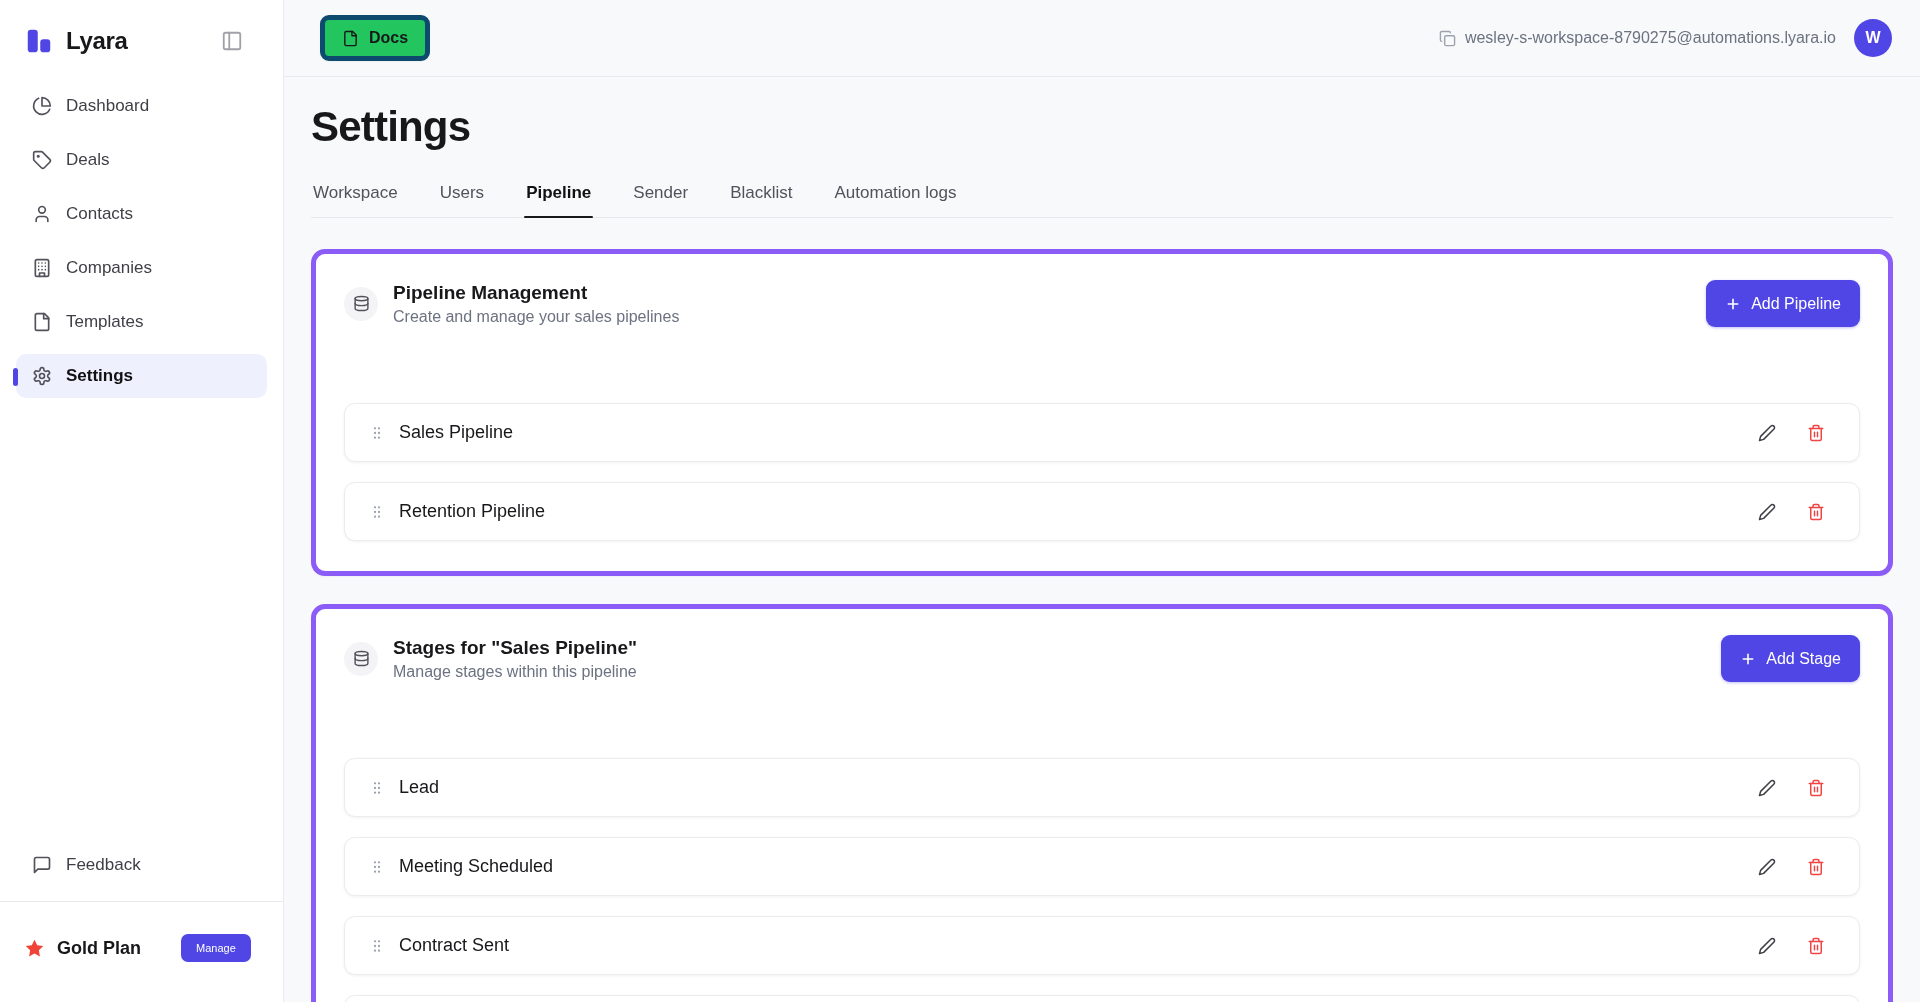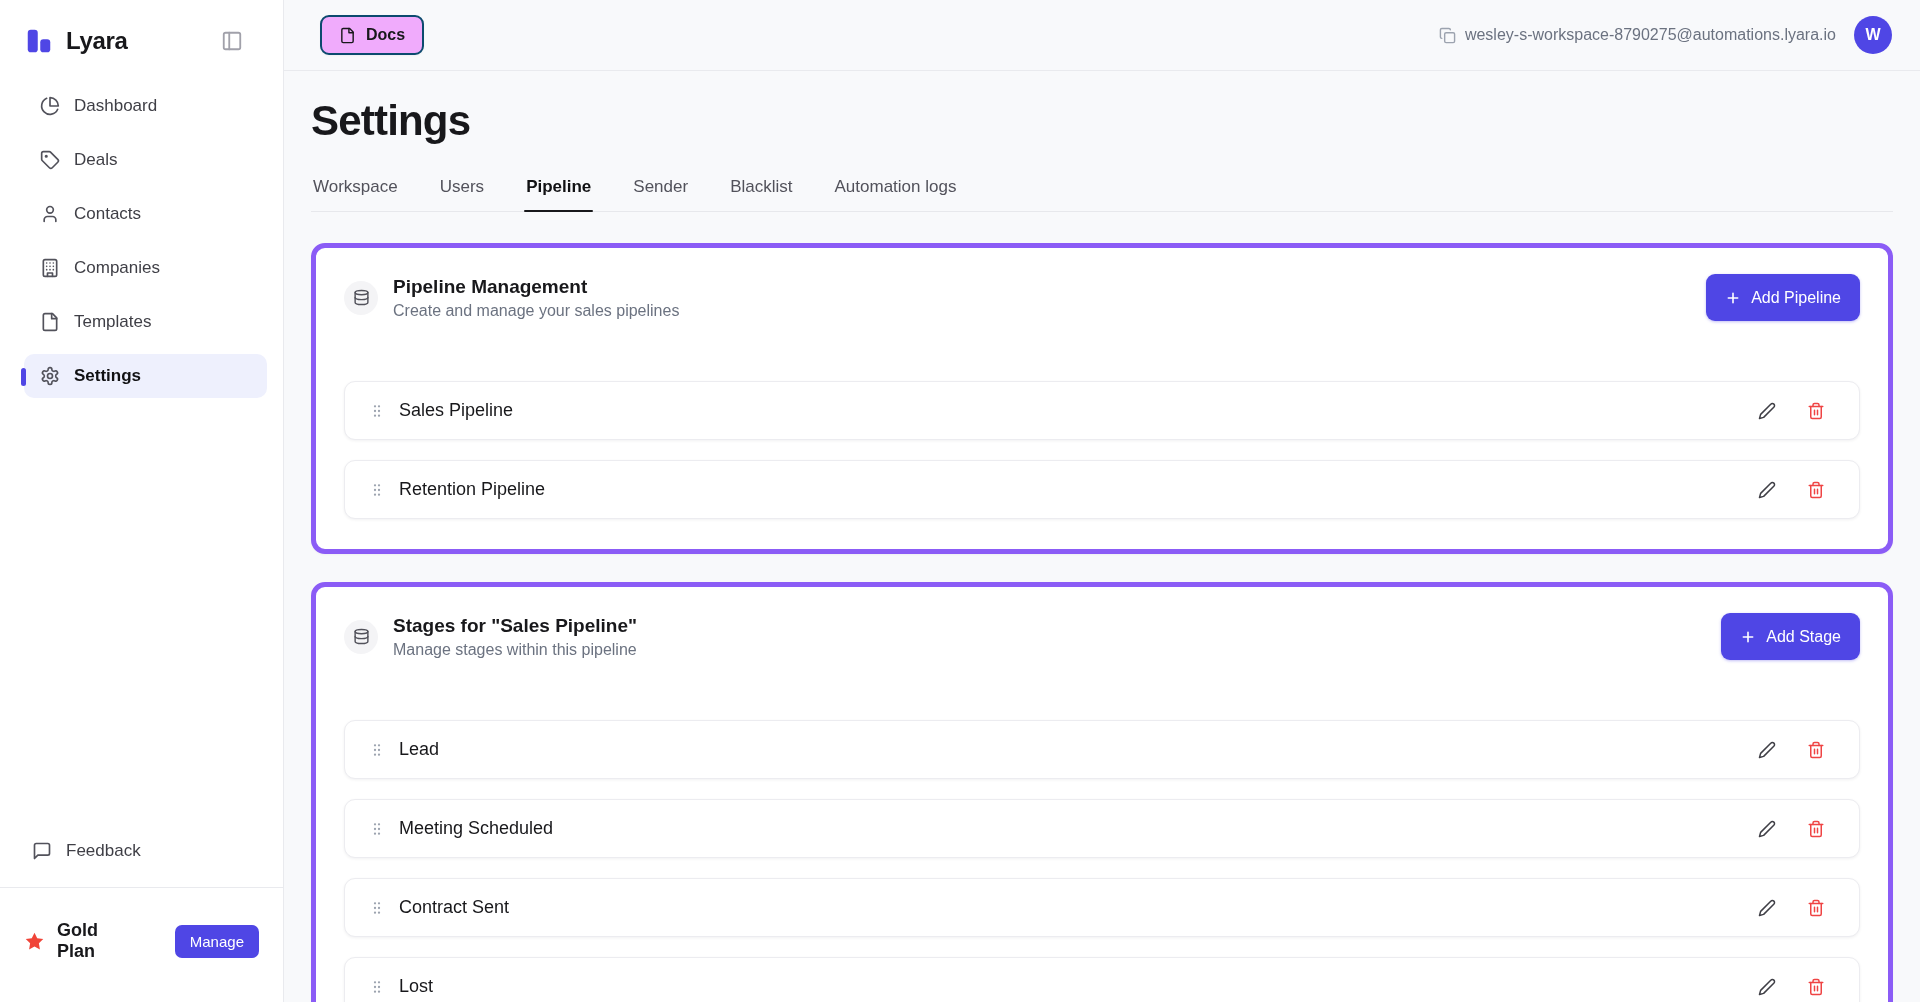--- a/index.html
+++ b/index.html
@@ -21,21 +21,21 @@
   }
   .logo-row {
     display: flex; align-items: center; justify-content: space-between;
     padding: 26px 40px 20px 24px;
   }
   .logo-left { display: flex; align-items: center; gap: 12px; }
   .logo-mark { color: #4f46e5; }
   .logo-text { font-size: 24px; font-weight: 800; letter-spacing: -0.3px; }
   .panel-toggle { color: #a1a1aa; cursor: pointer; background: none; border: none; }
 
-  .nav { padding: 8px 16px 0; display: flex; flex-direction: column; gap: 10px; margin-left: 8px; }
+  .nav { padding: 8px 16px 0; display: flex; flex-direction: column; gap: 10px; }
   .nav-item {
     display: flex; align-items: center; gap: 14px;
     padding: 12px 16px; border-radius: 10px;
     font-size: 17px; font-weight: 500; color: #3f3f46;
     cursor: pointer; position: relative;
   }
   .nav-item .nico { color: #52525b; }
   .nav-item.active { background: #eef0fd; color: #111113; font-weight: 700; }
   .nav-item.active::before {
     content: ""; position: absolute; left: -3px; top: 14px;
@@ -47,35 +47,35 @@
   .plan-bar {
     border-top: 1px solid #e9eaee;
     padding: 32px 24px 40px;
     display: flex; align-items: center; gap: 12px;
   }
   .star { color: #f04438; }
   .plan-name { font-size: 18px; font-weight: 700; }
   .manage-btn {
     margin-left: 28px;
     background: #4f46e5; color: #fff; border: none; cursor: pointer;
-    font-family: inherit; font-size: 15px; font-weight: 500;
+    font-family: inherit; font-size: 11px; font-weight: 500;
     padding: 8px 15px; border-radius: 7px;
   }
 
   
   .main { flex: 1; display: flex; flex-direction: column; height: 100%; overflow: hidden; }
 
   .top-header {
     display: flex; align-items: center; justify-content: space-between;
     padding: 15px 28px 15px 36px;
     border-bottom: 1px solid #e9eaee;
   }
   .docs-btn {
     display: flex; align-items: center; gap: 10px;
-    background: #f0abfc; border: 2px solid #0c4a6e; border-radius: 9px;
+    background: #22c55e; border: 5px solid #0c4a6e; border-radius: 9px;
     padding: 9px 17px; font-family: inherit;
     font-size: 16px; font-weight: 600; color: #18181b;
     box-shadow: 0 1px 2px rgba(0,0,0,.04); cursor: pointer;
   }
   .account { display: flex; align-items: center; gap: 18px; }
   .email-row { display: flex; align-items: center; gap: 9px; color: #6b7280; font-size: 16px; }
   .copy-btn { background: none; border: none; color: #9ca3af; cursor: pointer; }
   .avatar {
     width: 38px; height: 38px; border-radius: 50%;
     background: #4f46e5; color: #fff;
@@ -112,21 +112,21 @@
   .card-title { font-size: 19px; font-weight: 700; }
   .card-sub { font-size: 16px; color: #6b7280; margin-top: 4px; }
   .add-btn {
     display: flex; align-items: center; gap: 10px;
     background: #4f46e5; color: #fff; border: none; border-radius: 9px;
     height: 47px; padding: 0 19px; cursor: pointer;
     font-family: inherit; font-size: 16px; font-weight: 500;
     box-shadow: 0 1px 3px rgba(79,70,229,.35);
   }
 
-  .rows { margin-top: 60px; display: flex; flex-direction: column; gap: 20px; }
+  .rows { margin-top: 76px; display: flex; flex-direction: column; gap: 20px; }
   .row {
     display: flex; align-items: center;
     background: #fff; border: 1px solid #ececf0; border-radius: 11px;
     height: 59px; padding: 0 32px 0 24px;
     box-shadow: 0 1px 3px rgba(16,24,40,.06);
   }
   .grip { color: #9ca3af; margin-right: 14px; cursor: grab; background: none; border: none; }
   .row-label { font-size: 18px; font-weight: 500; flex: 1; color: #18181b; }
   .row-actions { display: flex; align-items: center; gap: 27px; }
   .icon-btn { background: none; border: none; cursor: pointer; display: flex; padding: 2px; }

